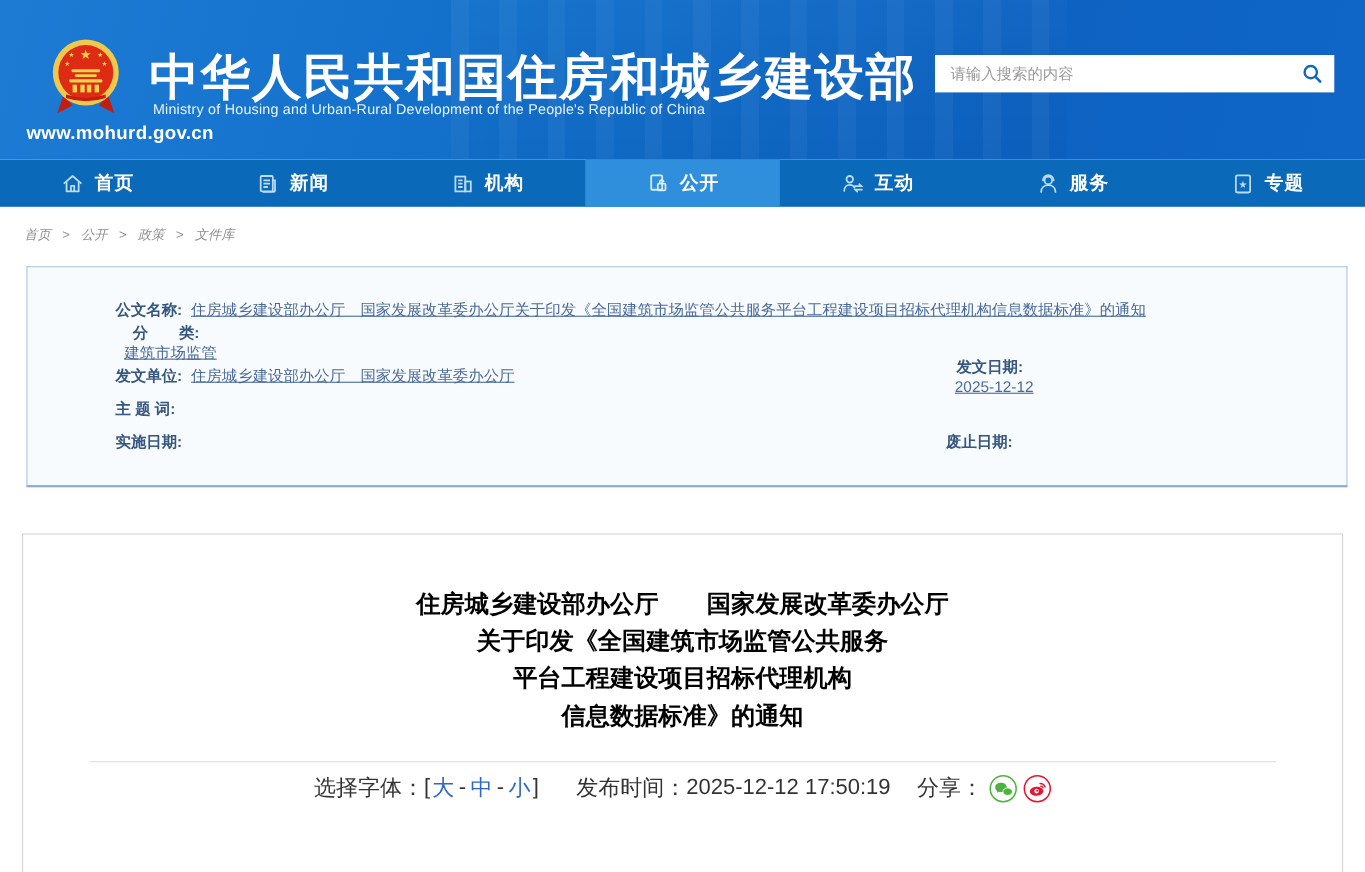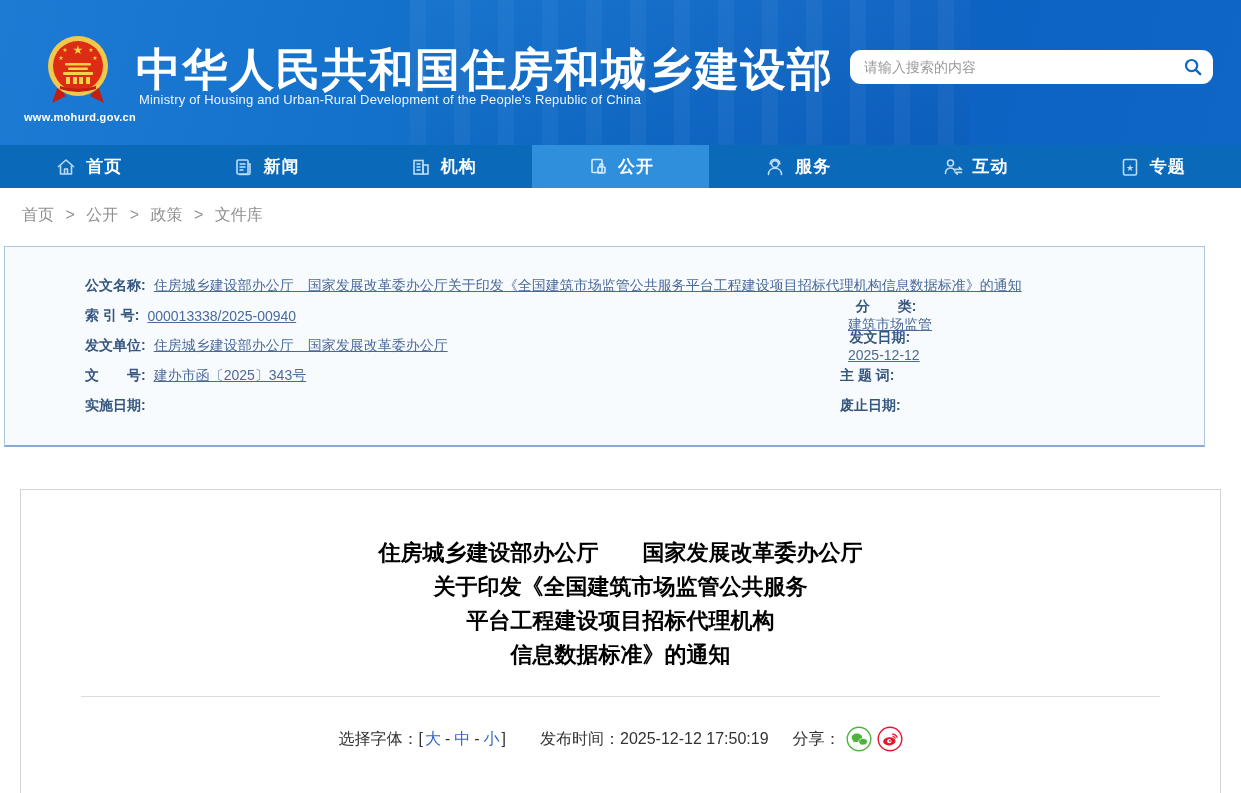--- a/index.html
+++ b/index.html
@@ -8,60 +8,60 @@
 
   
   .header { position:relative; width:1241px; height:145px;
             background:linear-gradient(105deg,#1d7bd4 0%, #1270cb 35%, #0d62c2 75%, #0f66c6 100%); overflow:hidden; }
   .header-photo { position:absolute; left:410px; top:0; width:560px; height:145px;
             background:
               repeating-linear-gradient(90deg, rgba(255,255,255,0.07) 0 16px, rgba(255,255,255,0) 16px 44px),
               linear-gradient(180deg, rgba(255,255,255,0.05), rgba(0,0,0,0.05));
             opacity:.55; }
   .emblem { position:absolute; left:46px; top:32px; }
-  .site-url { position:absolute; left:24px; top:111px; color:#fff; font-weight:bold; font-size:11px; letter-spacing:.3px; }
+  .site-url { position:absolute; left:24px; top:111px; color:#fff; font-weight:bold; font-size:17px; letter-spacing:.3px; }
   .site-title-cn { position:absolute; left:136px; top:40px; color:#fff; font-weight:bold; font-size:45px; letter-spacing:1.5px; }
   .site-title-en { position:absolute; left:139px; top:92px; color:#eaf4ff; font-size:13px; letter-spacing:.2px; }
   .search-box { position:absolute; left:850px; top:50px; width:363px; height:34px; background:#fff;
-            display:flex; align-items:center; padding:0 10px 0 14px;border-radius:11px; }
+            display:flex; align-items:center; padding:0 10px 0 14px; }
   .search-input { flex:1; border:none; outline:none; font-size:14px; color:#333; background:transparent; }
   .search-input::placeholder { color:#9a9a9a; }
   .search-btn { border:none; background:transparent; cursor:pointer; display:flex; align-items:center; }
 
   
   .nav { width:1241px; height:43px; background:#0a69b9; display:flex; }
   .nav-tab { flex:1; display:flex; align-items:center; justify-content:center; cursor:pointer; }
   .nav-tab.active { background:#2f8fdc; }
   .nav-ic { display:flex; margin-right:9px; }
   .nav-lb { color:#fff; font-weight:bold; font-size:17px; letter-spacing:1px; }
 
   
-  .breadcrumb { padding:17px 0 0 22px; font-size:16px; color:#8f8f8f; }
+  .breadcrumb { padding:17px 0 0 22px; font-size:12px; color:#8f8f8f;font-style:italic; }
   .crumb { color:#8f8f8f; cursor:pointer; text-decoration:none; }
   .crumb-sep { margin:0 7px; color:#8f8f8f; }
 
   
-  .meta-box { margin:20px 20px 0 4px; width:1201px; height:201px;
+  .meta-box { margin:20px 20px 0 24px; width:1201px; height:201px;
             background:#f8fbfe; border:1px solid #aac6e2; border-bottom:2px solid #86abd6;
             padding:24px 0 0 80px; font-size:14px; }
   .meta-row { display:flex; height:30px; align-items:center; }
   .meta-left { width:755px; display:flex; align-items:center; }
   .meta-right { display:flex; align-items:center;flex-direction:column; }
   .meta-label { font-weight:bold; color:#35567f; white-space:pre; }
   .meta-value { color:#4a6a99; margin-left:8px; white-space:pre;text-decoration:underline; }
   .meta-full { width:1100px; }
 
   
   .article-box { margin:42px 20px 0 20px; width:1201px; height:640px;
             background:#fff; border:1px solid #d4d4d4; }
   .article-title { margin-top:46px; text-align:center; font-weight:bold; font-size:22px;
             color:#000; line-height:34px; }
   .article-divider { margin:24px 60px 0 60px; border-top:1px solid #dcdcdc; }
-  .toolbar { margin-top:29px; display:flex; align-items:center; justify-content:center;
-            font-size:16px; color:#333; }
+  .toolbar { margin-top:10px; display:flex; align-items:center; justify-content:center;
+            font-size:20px; color:#333; }
   .tb-group { display:flex; align-items:center; }
   .tb-gap-lg { width:34px; }
   .tb-gap-md { width:24px; }
   .font-link { color:#2f66c9; cursor:pointer; text-decoration:none; margin:0 2px; }
   .tb-dash { margin:0 2px; color:#333; }
   .share-ic { display:flex; margin-left:5px; cursor:pointer; }
 </style>
 </head>
 <body>
 
@@ -144,37 +144,37 @@
         <rect x="5" y="3.5" width="10" height="13" rx="1"></rect>
         <rect x="11" y="11" width="7" height="6" rx="1"></rect>
         <path d="M12.8 11 v-1.6 a1.7 1.7 0 0 1 3.4 0"></path>
       </svg>
       </span>
     <span class="nav-lb">公开</span>
   </div>
   <div class="nav-tab">
     <span class="nav-ic">
       <svg width="22" height="22" viewBox="0 0 22 22" fill="none" stroke="#bcdcf6" stroke-width="1.6" stroke-linecap="round">
-        <circle cx="11" cy="8" r="3.4"></circle>
-          <path d="M4.5 18.5 c0-4 3-6.2 6.5-6.2 s6.5 2.2 6.5 6.2"></path>
-        <path d="M6.2 8 a4.8 4.8 0 0 1 9.6 0"></path>
-      </svg>
-      </span>
-    <span class="nav-lb">服务</span>
-  </div>
-  <div class="nav-tab">
-    <span class="nav-ic">
-      <svg width="22" height="22" viewBox="0 0 22 22" fill="none" stroke="#bcdcf6" stroke-width="1.6" stroke-linecap="round">
         <circle cx="8.5" cy="7" r="3"></circle>
           <path d="M3.5 17.5 c0-3.6 2.4-5.5 5-5.5 2 0 3.6 1 4.4 2.6"></path>
         <path d="M13 13.2 h6 l-1.8-1.8"></path>
           <path d="M19.5 16.4 h-6 l1.8 1.8"></path>
       </svg>
       </span>
     <span class="nav-lb">互动</span>
+  </div>
+  <div class="nav-tab">
+    <span class="nav-ic">
+      <svg width="22" height="22" viewBox="0 0 22 22" fill="none" stroke="#bcdcf6" stroke-width="1.6" stroke-linecap="round">
+        <circle cx="11" cy="8" r="3.4"></circle>
+          <path d="M4.5 18.5 c0-4 3-6.2 6.5-6.2 s6.5 2.2 6.5 6.2"></path>
+        <path d="M6.2 8 a4.8 4.8 0 0 1 9.6 0"></path>
+      </svg>
+      </span>
+    <span class="nav-lb">服务</span>
   </div>
   <div class="nav-tab">
     <span class="nav-ic">
       <svg width="22" height="22" viewBox="0 0 22 22" fill="none" stroke="#bcdcf6" stroke-width="1.6">
         <rect x="4.5" y="3.5" width="13" height="15.5" rx="1.5"></rect>
         <text x="11" y="14.6" font-size="9" fill="#bcdcf6" stroke="none" text-anchor="middle">★</text>
       </svg>
       </span>
     <span class="nav-lb">专题</span>
   </div>
@@ -191,44 +191,36 @@
 </div>
 
 <div class="meta-box">
   <div class="meta-row">
     <div class="meta-left meta-full">
       <span class="meta-label">公文名称:</span>
       <span class="meta-value">住房城乡建设部办公厅　国家发展改革委办公厅关于印发《全国建筑市场监管公共服务平台工程建设项目招标代理机构信息数据标准》的通知</span>
     </div>
   </div>
   <div class="meta-row">
-    <div class="meta-left">
-      <span class="meta-label">索 引 号:</span>
-      <span class="meta-value">000013338/2025-00940</span>
-    </div>
     <div class="meta-right">
       <span class="meta-label">分　　类:</span>
       <span class="meta-value">建筑市场监管</span>
     </div>
   </div>
   <div class="meta-row">
     <div class="meta-left">
       <span class="meta-label">发文单位:</span>
       <span class="meta-value">住房城乡建设部办公厅　国家发展改革委办公厅</span>
     </div>
     <div class="meta-right">
       <span class="meta-label">发文日期:</span>
       <span class="meta-value">2025-12-12</span>
     </div>
   </div>
   <div class="meta-row">
-    <div class="meta-left">
-      <span class="meta-label">文　　号:</span>
-      <span class="meta-value">建办市函〔2025〕343号</span>
-    </div>
     <div class="meta-right">
       <span class="meta-label">主 题 词:</span>
       <span class="meta-value"></span>
     </div>
   </div>
   <div class="meta-row">
     <div class="meta-left">
       <span class="meta-label">实施日期:</span>
       <span class="meta-value"></span>
     </div>

